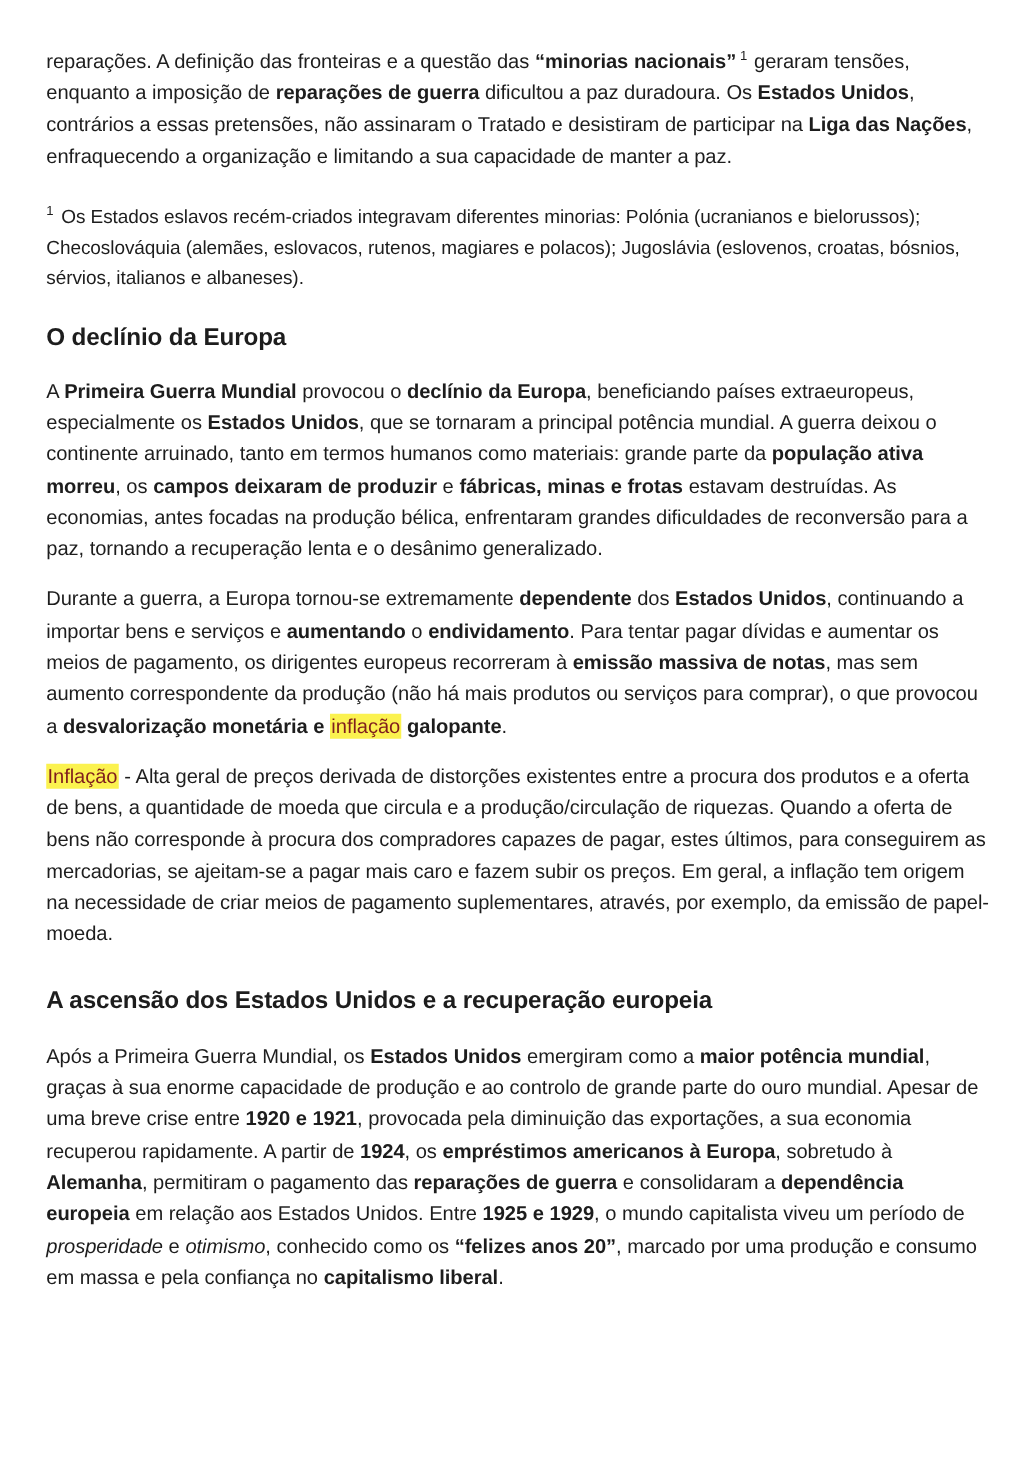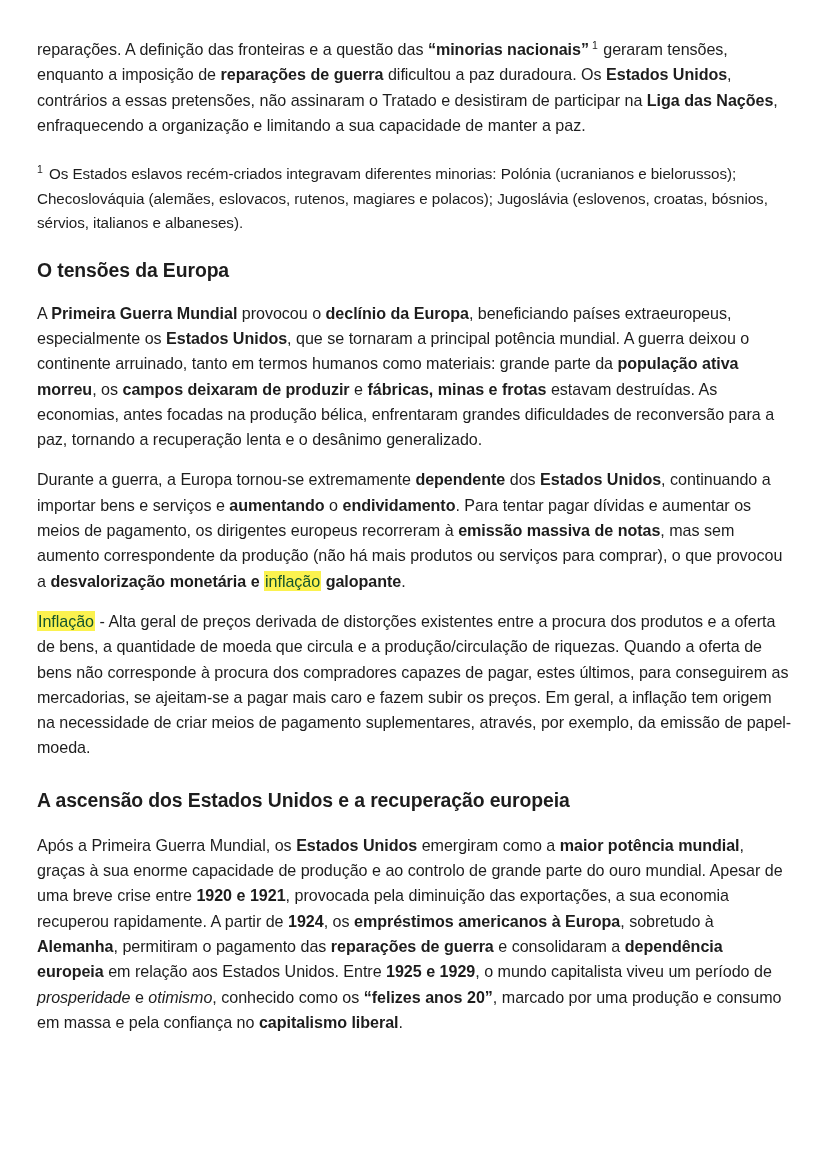--- a/index.html
+++ b/index.html
@@ -75,40 +75,40 @@
     margin-bottom: 20px;
   }
   
   b, strong {
     font-weight: bold;
   }
   i, em {
   }
   mark.hl {
     background-color: #fbf24f;
-    color: #14532d;
+    color: #7f1d1d;
     padding: 1px 1px 1px 1px;
     border-radius: 0;
   }
 </style>
 </head>
 <body>
 
 <div class="page">
 
   <p class="para">
     <span>reparações. A definição das fronteiras e a questão das </span><b>“minorias nacionais”</b><sup class="sup">1</sup><span> geraram tensões, enquanto a imposição de </span><b>reparações de guerra</b><span> dificultou a paz duradoura. Os </span><b>Estados Unidos</b><span>, contrários a essas pretensões, não assinaram o Tratado e desistiram de participar na </span><b>Liga das Nações</b><span>, enfraquecendo a organização e limitando a sua capacidade de manter a paz.</span>
   </p>
 
   <p class="footnote">
     <span class="fn-marker">1</span><span> Os Estados eslavos recém-criados integravam diferentes minorias: Polónia (ucranianos e bielorussos); Checoslováquia (alemães, eslovacos, rutenos, magiares e polacos); Jugoslávia (eslovenos, croatas, bósnios, sérvios, italianos e albaneses).</span>
   </p>
 
   <div class="heading-block">
-    <h2 class="heading">O tensões da Europa</h2>
+    <h2 class="heading">O declínio da Europa</h2>
   </div>
 
   <p class="para">
     <span>A </span><b>Primeira Guerra Mundial</b><span> provocou o </span><b>declínio da Europa</b><span>, beneficiando países extraeuropeus, especialmente os </span><b>Estados Unidos</b><span>, que se tornaram a principal potência mundial. A guerra deixou o continente arruinado, tanto em termos humanos como materiais: grande parte da </span><b>população ativa morreu</b><span>, os </span><b>campos deixaram de produzir</b><span> e </span><b>fábricas, minas e frotas</b><span> estavam destruídas. As economias, antes focadas na produção bélica, enfrentaram grandes dificuldades de reconversão para a paz, tornando a recuperação lenta e o desânimo generalizado.</span>
   </p>
 
   <p class="para">
     <span>Durante a guerra, a Europa tornou-se extremamente </span><b>dependente</b><span> dos </span><b>Estados Unidos</b><span>, continuando a importar bens e serviços e </span><b>aumentando</b><span> o </span><b>endividamento</b><span>. Para tentar pagar dívidas e aumentar os meios de pagamento, os dirigentes europeus recorreram à </span><b>emissão massiva de notas</b><span>, mas sem aumento correspondente da produção (não há mais produtos ou serviços para comprar), o que provocou a </span><b>desvalorização monetária e </b><mark class="hl">inflação</mark><b> galopante</b><span>.</span>
   </p>
 

